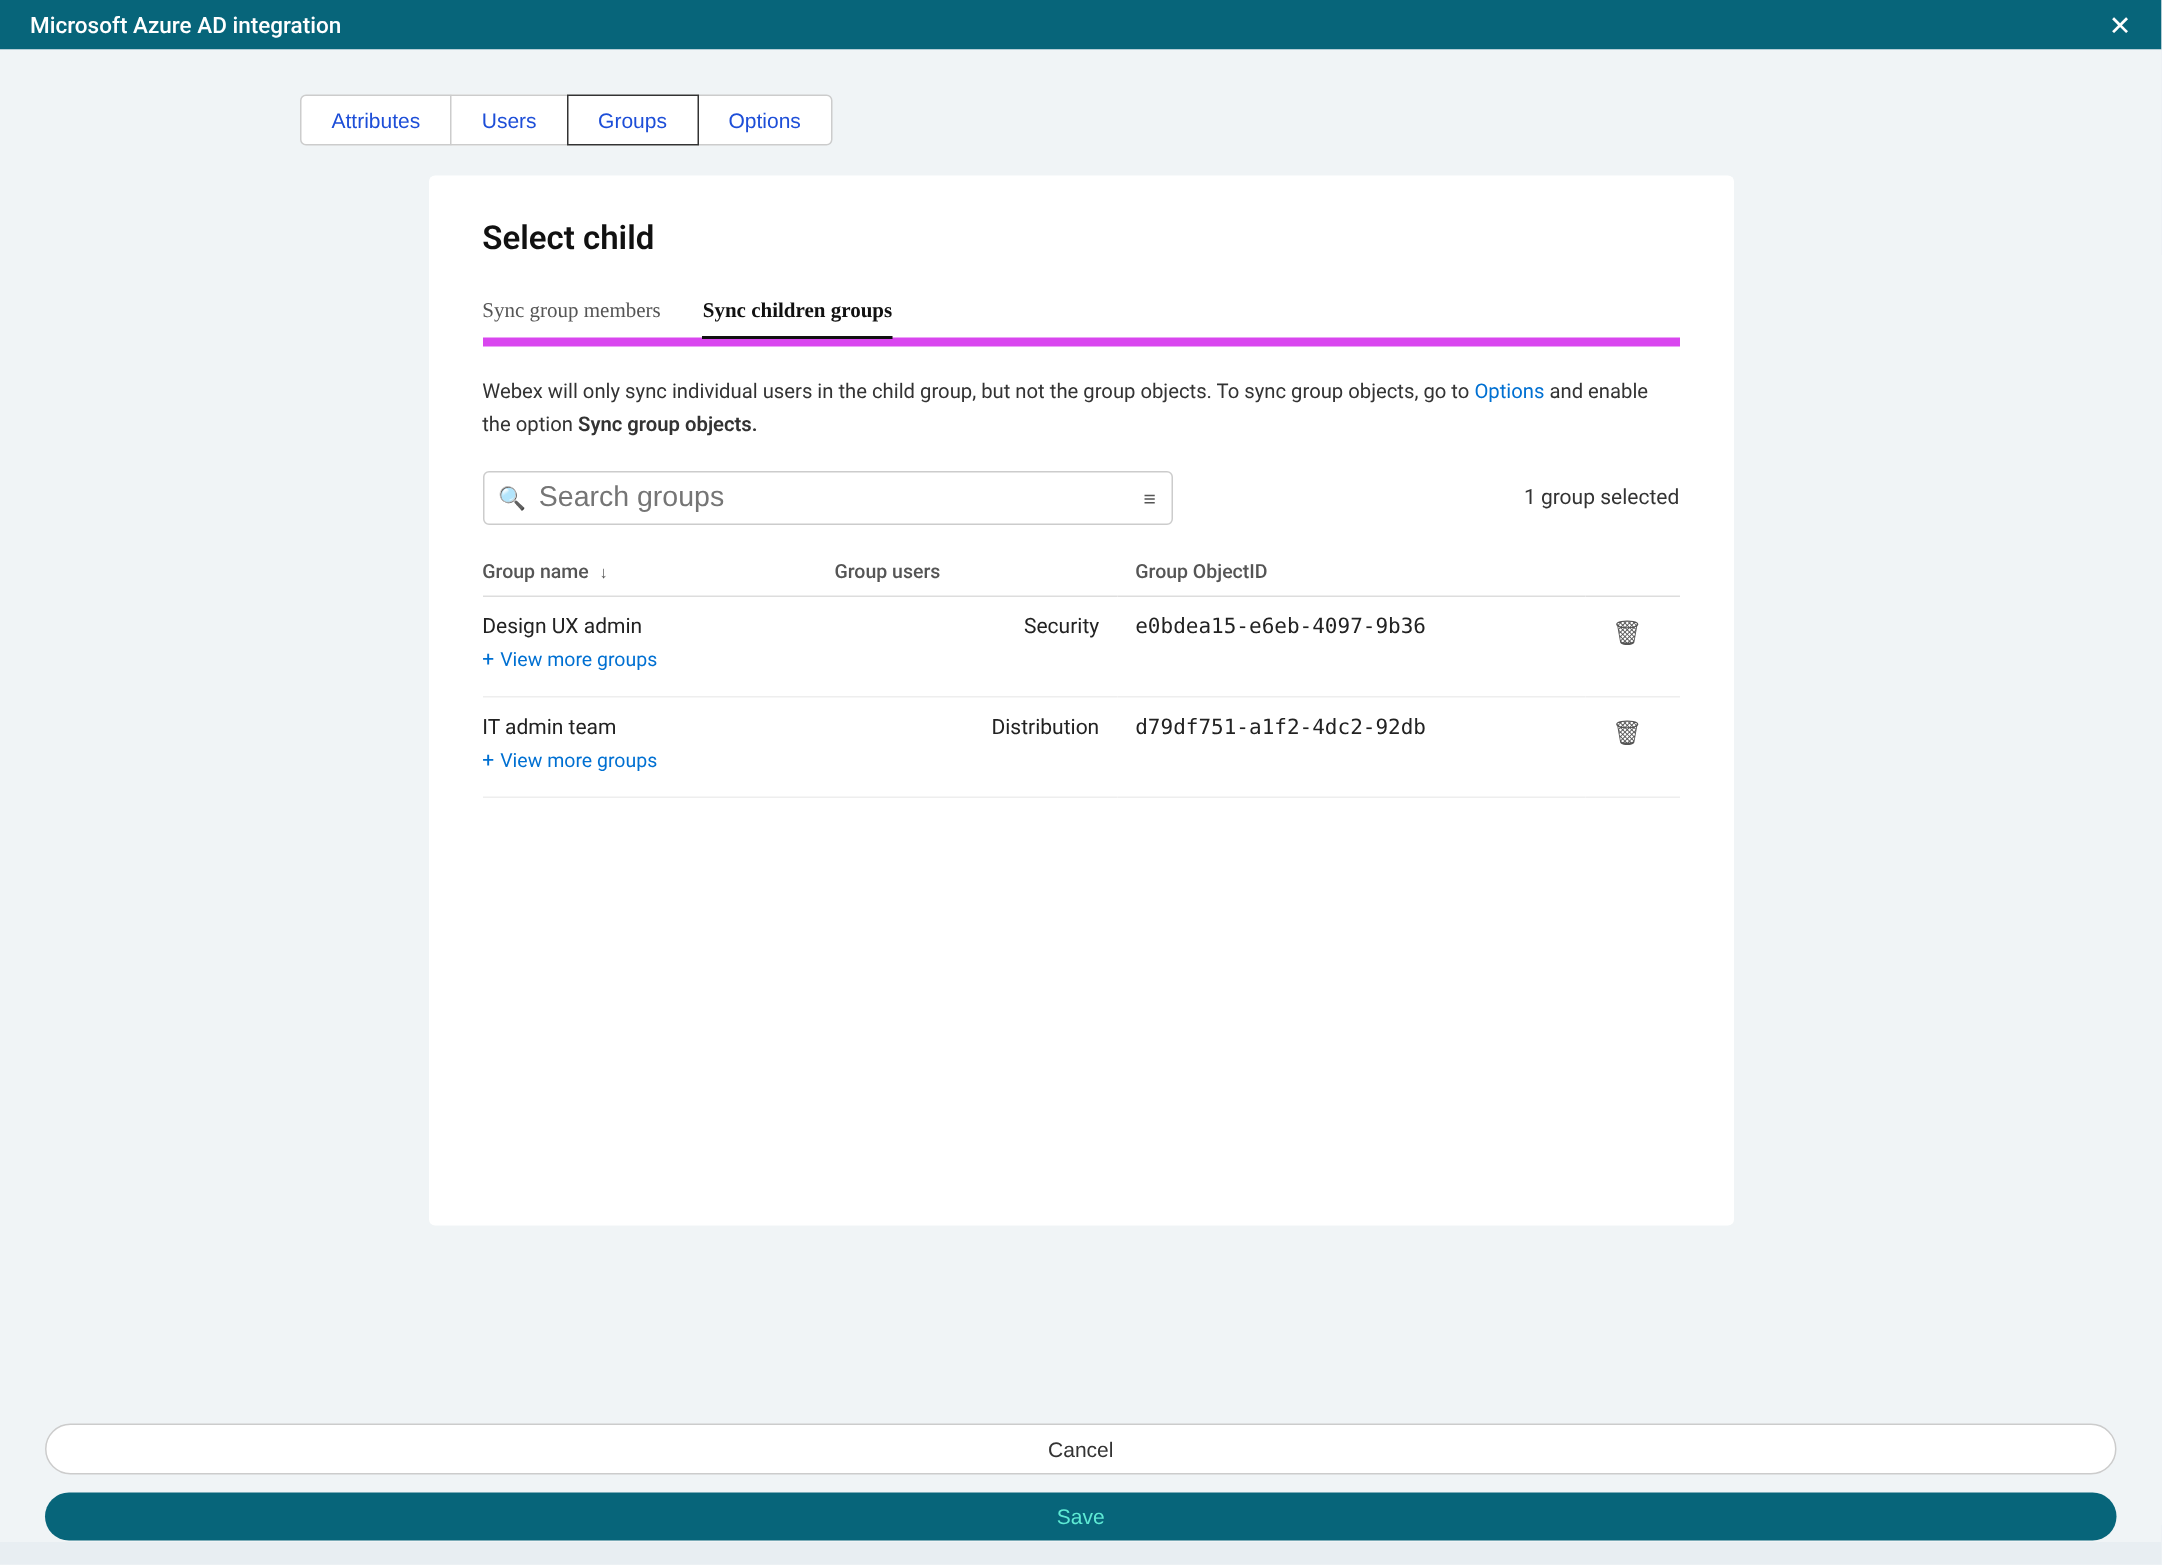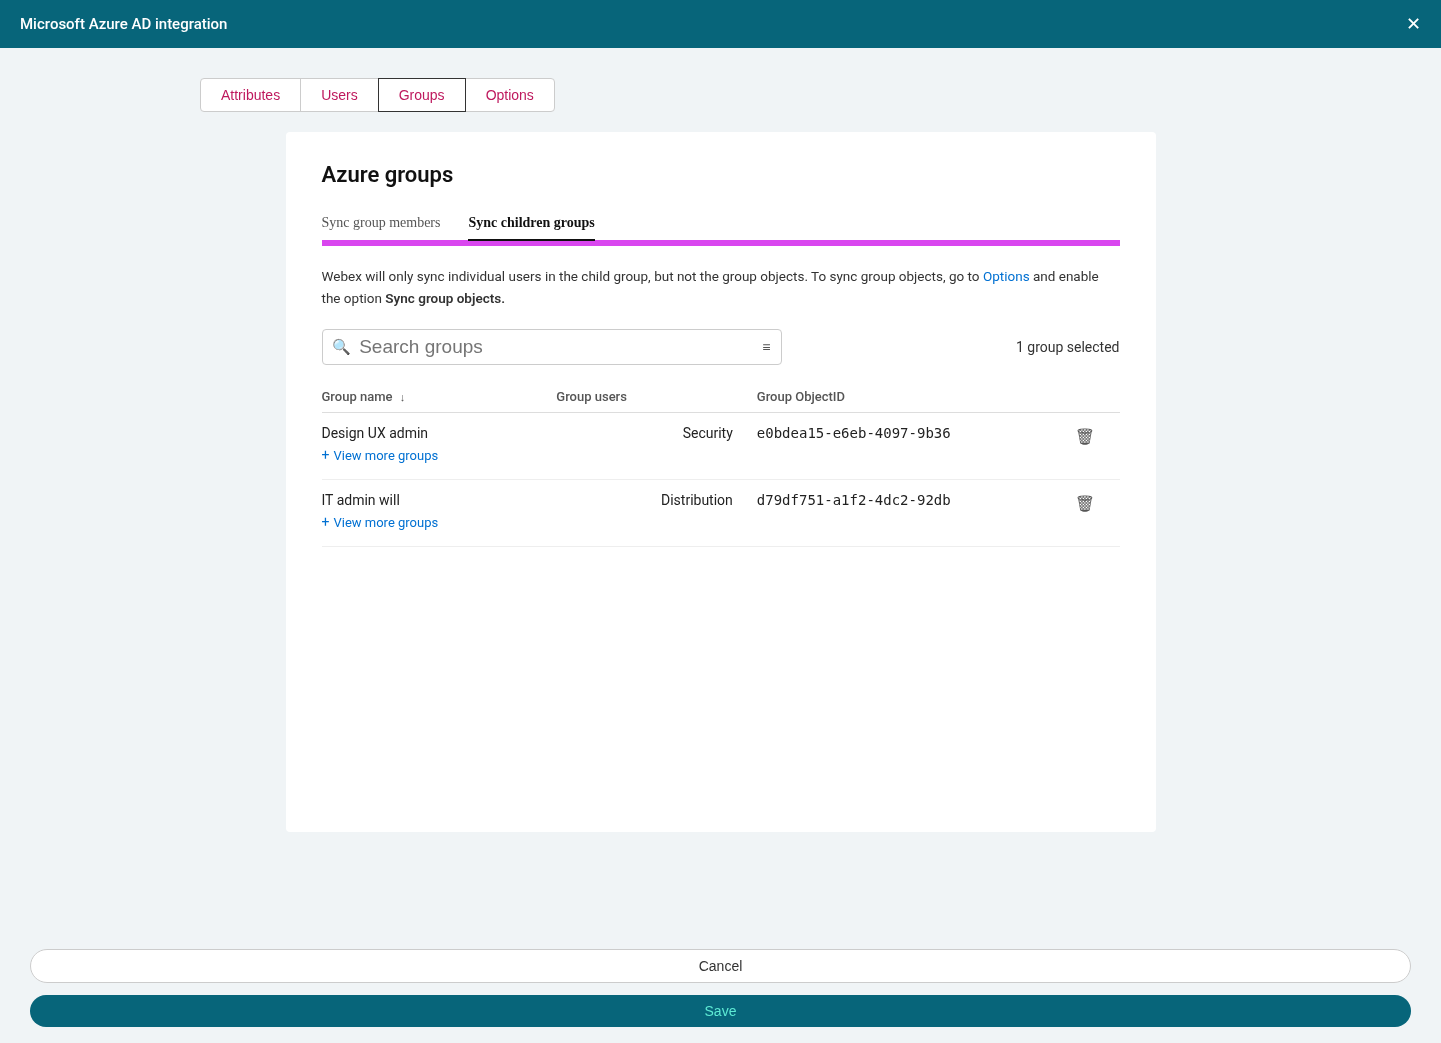--- a/index.html
+++ b/index.html
@@ -12,21 +12,21 @@
     }
 
     
     .title-bar {
       background: #07657a;
       color: white;
       display: flex;
       align-items: center;
       justify-content: space-between;
       padding: 0 20px;
-      height: 48px;
+      height: 33px;
     }
     .title-bar-title {
       font-size: 15px;
       font-weight: 500;
     }
     .title-bar-close {
       cursor: pointer;
       font-size: 18px;
       color: white;
       background: none;
@@ -51,21 +51,21 @@
       margin-bottom: 20px;
       align-self: flex-start;
       margin-left: 200px;
     }
     .tab-btn {
       padding: 8px 20px;
       border: 1px solid #ccc;
       background: white;
       cursor: pointer;
       font-size: 14px;
-      color: #be185d;
+      color: #1d4ed8;
       margin-right: -1px;
     }
     .tab-btn.active {
       border: 1.5px solid #333;
       font-weight: 500;
       background: white;
       z-index: 1;
     }
     .tab-btn:first-child { border-radius: 4px 0 0 4px; }
     .tab-btn:last-child { border-radius: 0 4px 4px 0; }
@@ -290,21 +290,21 @@
 <div class="main-wrapper">
 
   <div class="tabs-row">
     <button class="tab-btn">Attributes</button>
     <button class="tab-btn">Users</button>
     <button class="tab-btn active">Groups</button>
     <button class="tab-btn">Options</button>
   </div>
 
   <div class="content-card">
-    <h2 class="card-title">Azure groups</h2>
+    <h2 class="card-title">Select child</h2>
 
     <div class="inner-tabs">
       <div class="inner-tab">
         <span>Sync group members</span>
       </div>
       <div class="inner-tab active">
         <span>Sync children groups</span>
       </div>
     </div>
 
@@ -351,21 +351,21 @@
     </td>
     <td class="group-type-cell">Security</td>
     <td class="group-id-cell">e0bdea15-e6eb-4097-9b36</td>
     <td>
       <button class="delete-btn" title="Delete">🗑</button>
     </td>
   </tr>
           <tr class="group-row">
     <td>
       <div class="group-name-cell">
-        <span class="group-name">IT admin will</span>
+        <span class="group-name">IT admin team</span>
         <a class="view-more-link" href="#">
           <span class="plus">+</span>
           <span>View more groups</span>
         </a>
       </div>
     </td>
     <td class="group-type-cell">Distribution</td>
     <td class="group-id-cell">d79df751-a1f2-4dc2-92db</td>
     <td>
       <button class="delete-btn" title="Delete">🗑</button>

